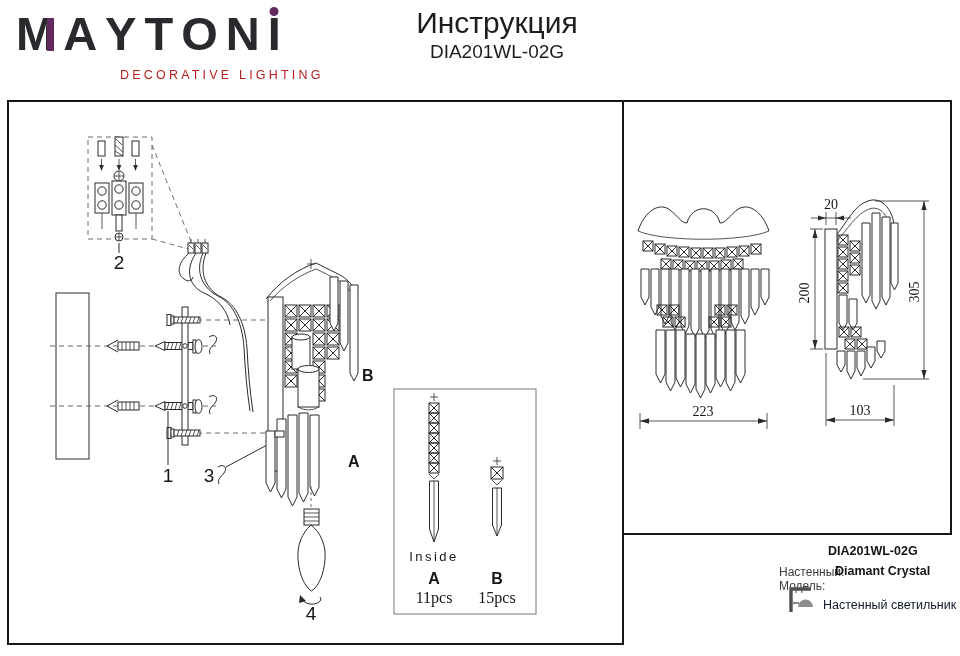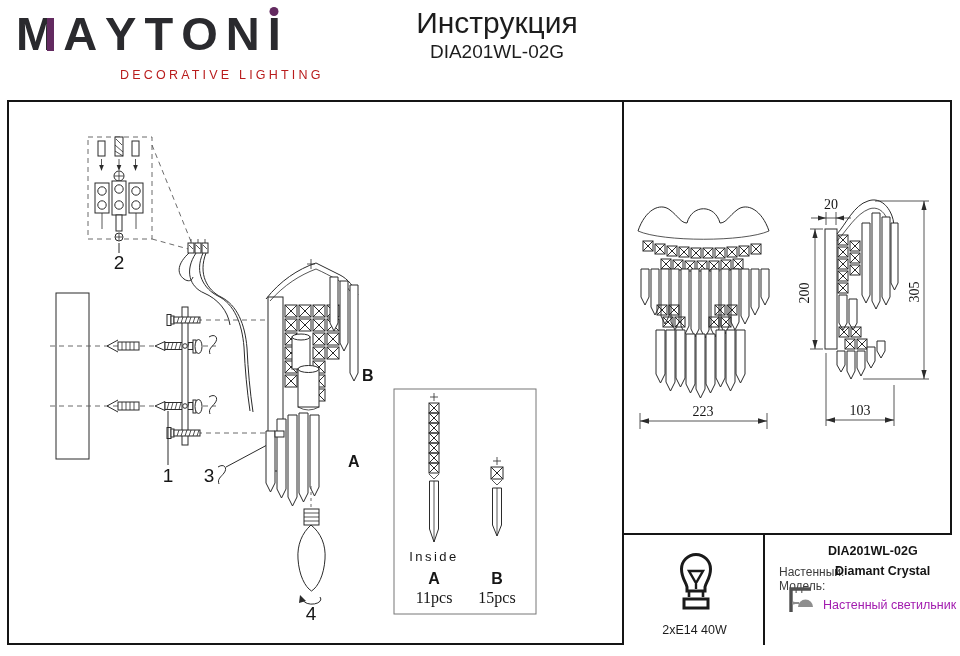--- a/index.html
+++ b/index.html
@@ -49,21 +49,21 @@
            border-top:2px solid #151515;box-sizing:border-box;background:#fff;}
   #info-left{position:absolute;left:0;top:0;width:141px;height:110px;
              border-right:2px solid #151515;box-sizing:border-box;}
   #bulb-icon{position:absolute;left:44px;top:14px;}
   #bulb-spec{position:absolute;left:0;top:88px;width:141px;text-align:center;
              font-size:12.5px;color:#1c1c1c;}
   #info-right{position:absolute;left:141px;top:0;width:187px;height:110px;}
   .spec-label{position:absolute;font-size:12px;color:#3c3c3c;white-space:nowrap;}
   .spec-value{position:absolute;font-size:12.5px;font-weight:600;color:#141414;white-space:nowrap;}
   #walllamp-icon{position:absolute;left:22px;top:51px;}
-  #type-text{position:absolute;left:58px;top:63px;font-size:12.5px;color:#a21caf;white-space:nowrap;}
+  #type-text{position:absolute;left:58px;top:63px;font-size:12.5px;color:#0f172a;white-space:nowrap;}
 </style>
 </head>
 <body>
 
 <div id="page">
 
   <div id="logo">
     <div class="logo-row">
       <span class="logo-letter logo-m">M</span>
       <span class="logo-letter">A</span>
@@ -372,30 +372,20 @@
     <g>
       <path d="M203,252 V325 M271,284 V325" class="thin"></path>
       <path d="M203,319 H271" class="thin"></path>
       <polygon points="203,319 212,316.2 212,321.8" class="blk"></polygon>
       <polygon points="271,319 262,316.2 262,321.8" class="blk"></polygon>
     </g>
     <text x="237" y="314" text-anchor="middle" class="dim">103</text>
   </svg>
 
   <div id="infobox">
-    <div id="info-left">
-      <svg id="bulb-icon" width="56" height="72" viewBox="0 0 56 72">
-        <path d="M13.5,20 a14.5,14.5 0 1 1 29,0 C42.5,29 38,33 37,38 L37,42 H19 L19,38 C18,33 13.5,29 13.5,20 Z" fill="none" stroke="#1a1a1a" stroke-width="3"></path>
-        <path d="M21,22 H35 L28,34 Z" fill="none" stroke="#1a1a1a" stroke-width="2.4"></path>
-        <path d="M28,35 V40" stroke="#1a1a1a" stroke-width="2.4"></path>
-        <path d="M21,42 V48 M35,42 V48" stroke="#1a1a1a" stroke-width="2.6"></path>
-        <rect x="16" y="50" width="24" height="9" fill="none" stroke="#1a1a1a" stroke-width="3"></rect>
-      </svg>
-      <div id="bulb-spec">2xE14 40W</div>
-    </div>
     <div id="info-right">
       <span class="spec-label" style="left:14px;top:10px;margin-top:34px;">Модель:</span>
       <span class="spec-value" style="left:63px;top:9px;">DIA201WL-02G</span>
       <span class="spec-label" style="left:14px;top:30px;">Настенный:</span>
       <span class="spec-value" style="left:70px;top:29px;text-align:center;">Diamant Crystal</span>
       <svg id="walllamp-icon" width="28" height="28" viewBox="0 0 28 28">
         <path d="M4,26 V3 H24" fill="none" stroke="#4f4f4f" stroke-width="3.4"></path>
         <path d="M6,17 H12" stroke="#8e8e8e" stroke-width="2"></path>
         <circle cx="6.5" cy="17" r="1.6" fill="#8e8e8e" stroke="none"></circle>
         <path d="M11,21 a7.5,7.5 0 0 1 15,0 z" fill="#8e8e8e" stroke="none"></path>

